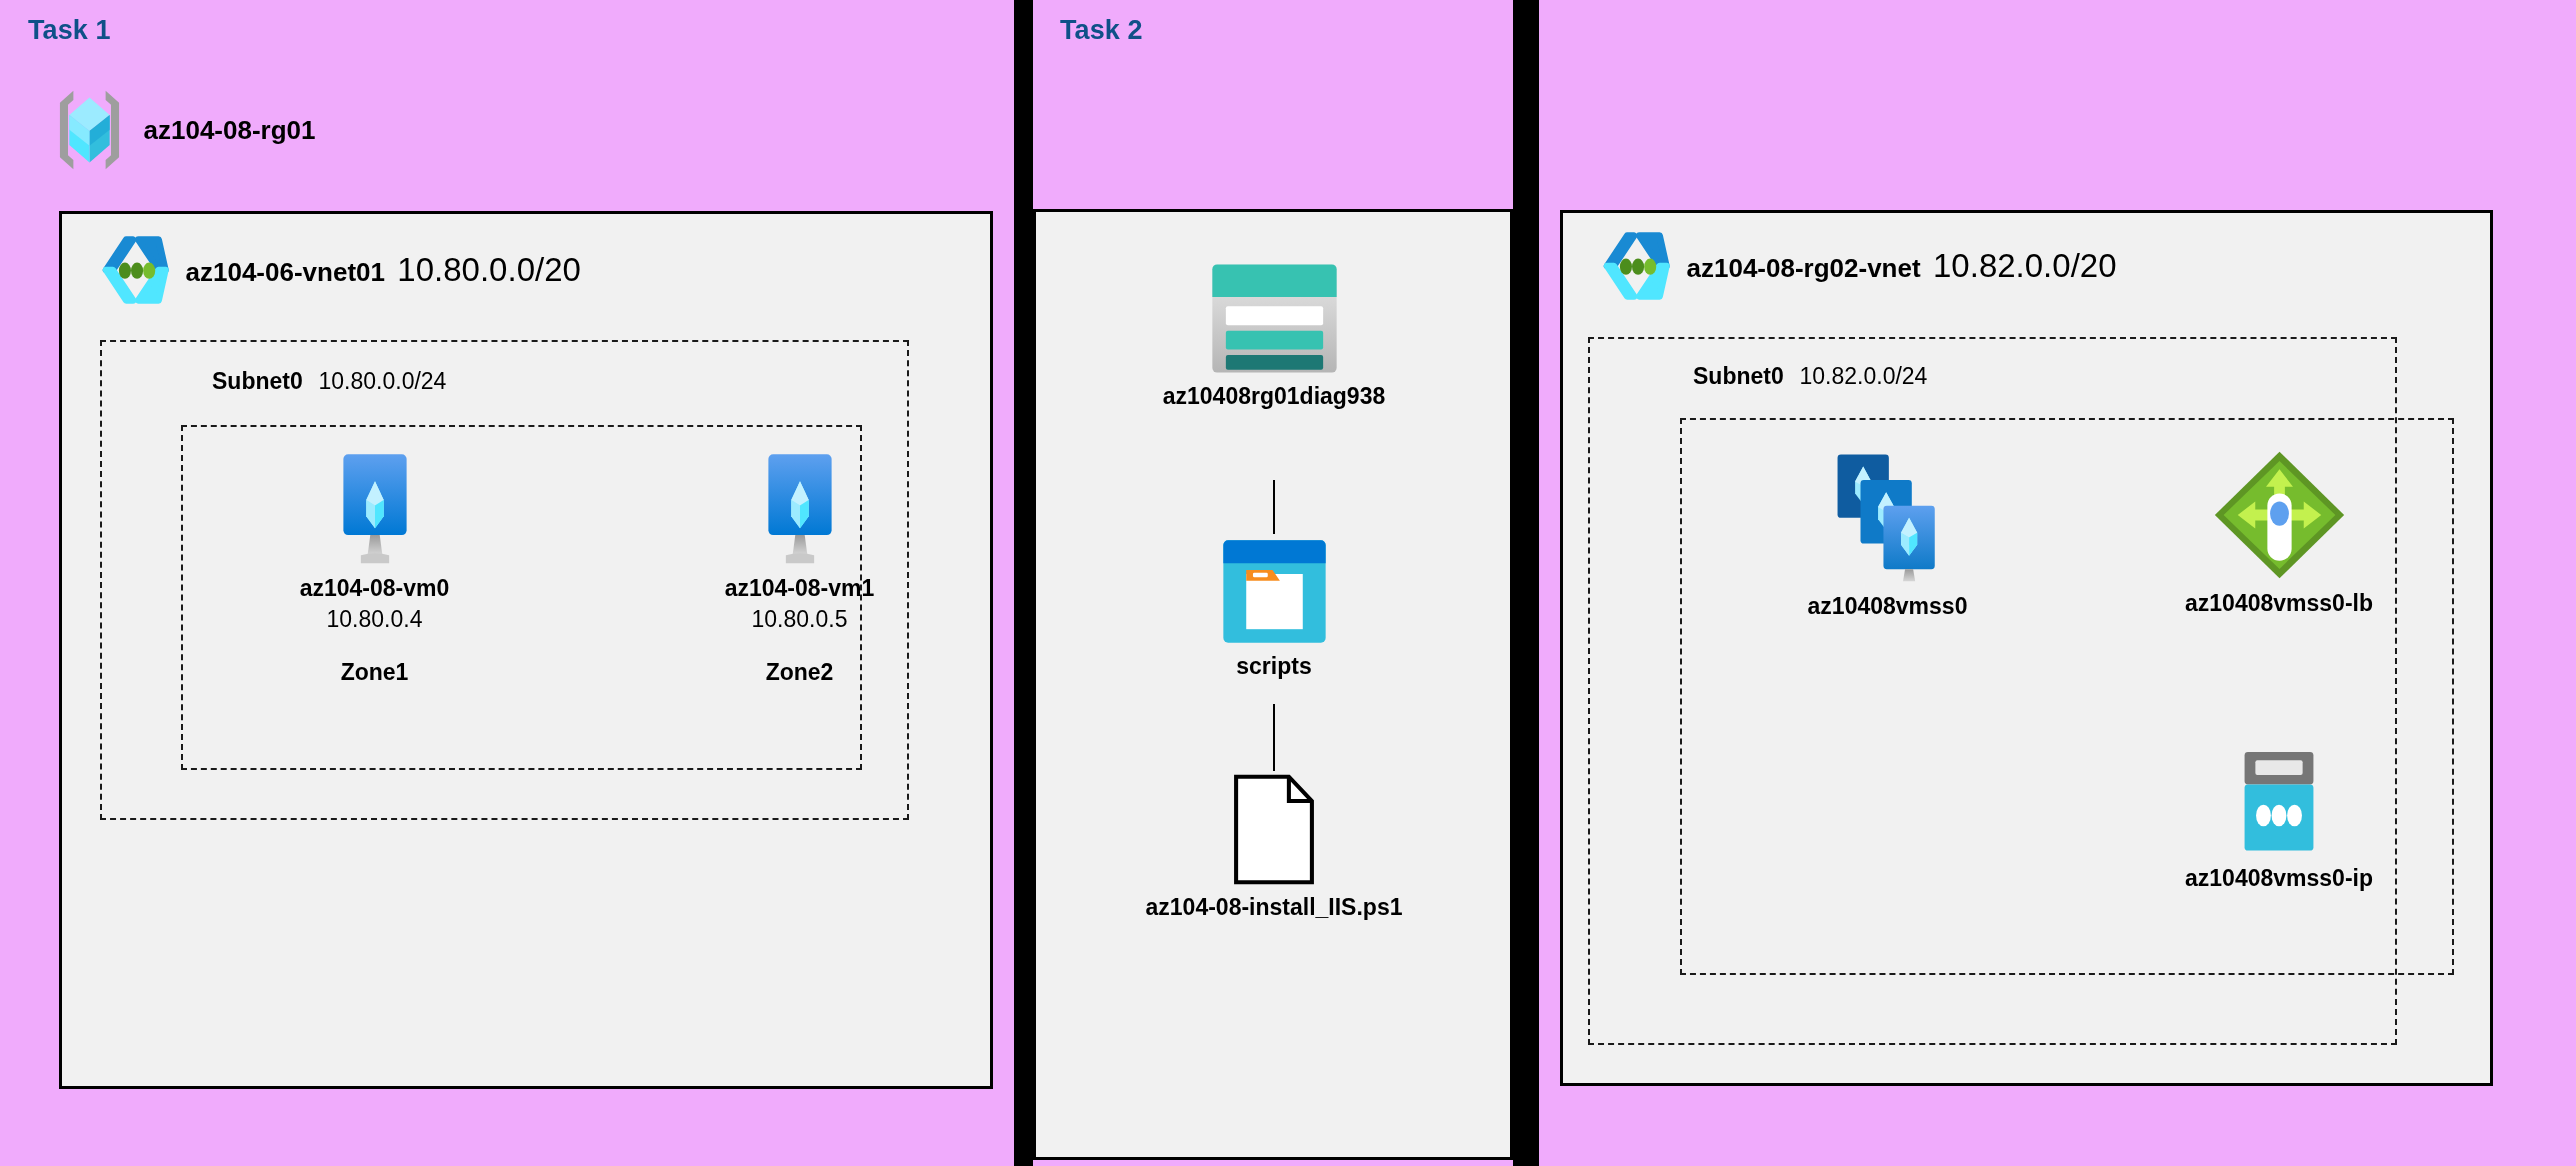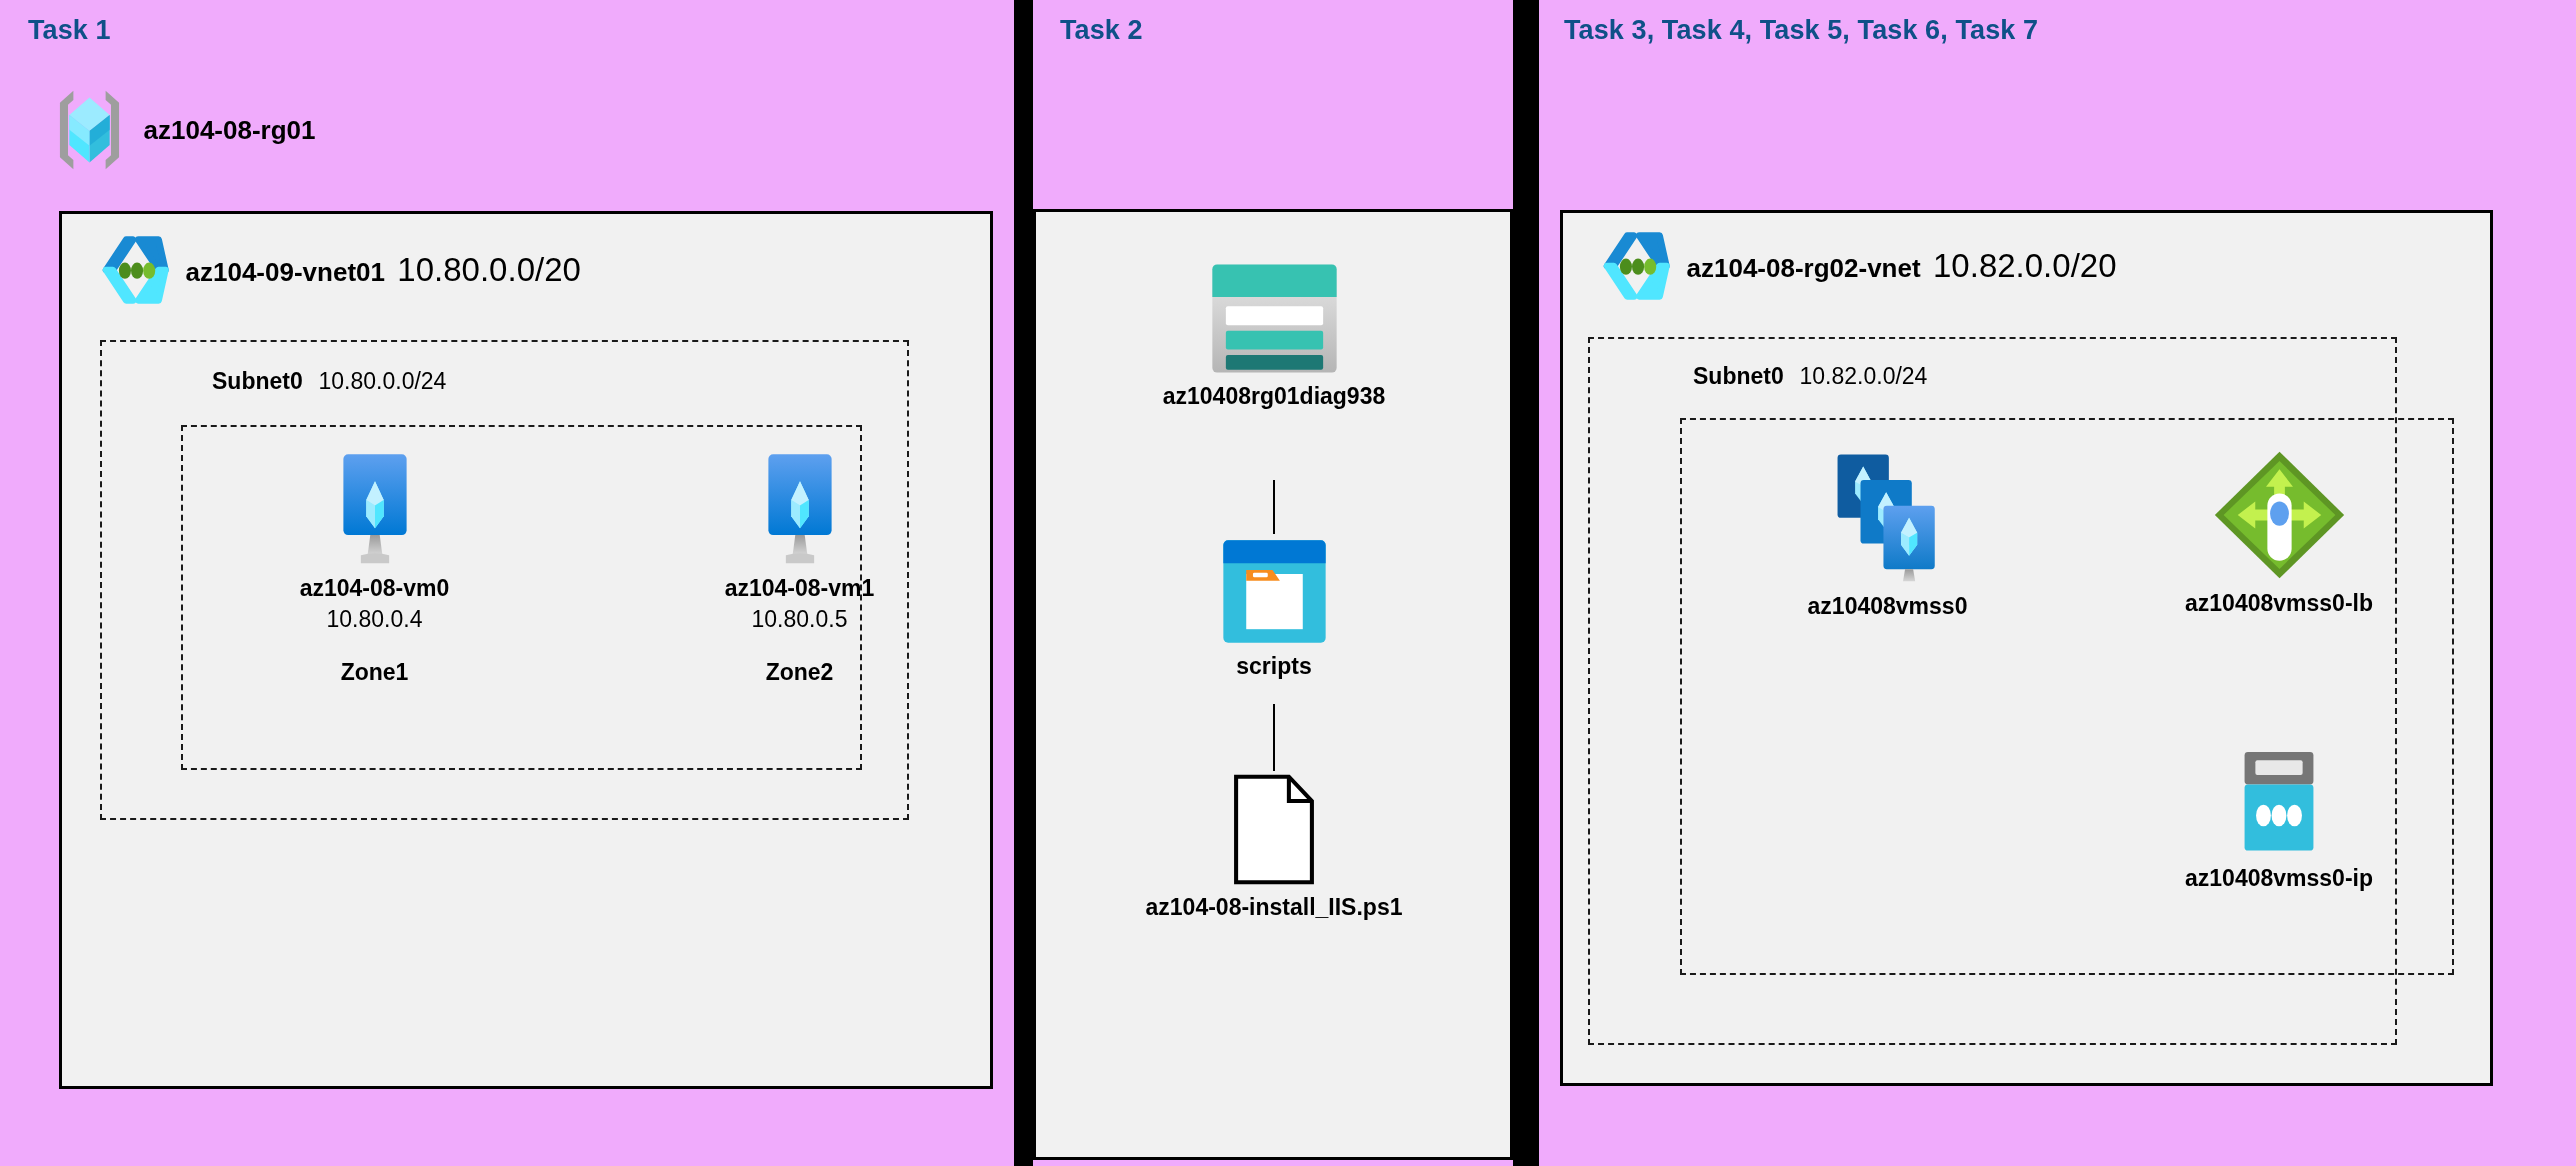--- a/index.html
+++ b/index.html
@@ -83,21 +83,21 @@
         <path d="M48 10 L18 55 L28 55 L58 10 Z" fill="#198ad3" stroke="#198ad3" stroke-width="10" stroke-linejoin="round"></path>
         <path d="M18 55 L48 100 L58 100 L28 55 Z" fill="#50e6ff" stroke="#50e6ff" stroke-width="10" stroke-linejoin="round"></path>
         <path d="M96 10 L66 10 L96 55 L106 55 Z" fill="#198ad3" stroke="#198ad3" stroke-width="10" stroke-linejoin="round"></path>
         <path d="M96 55 L66 100 L96 100 L106 55 Z" fill="#50e6ff" stroke="#50e6ff" stroke-width="10" stroke-linejoin="round"></path>
         <ellipse cx="46" cy="56" rx="9" ry="12" fill="#4c8d1c"></ellipse>
         <ellipse cx="64" cy="56" rx="9" ry="12" fill="#4c8d1c"></ellipse>
         <ellipse cx="82" cy="56" rx="9" ry="12" fill="#76bc2d"></ellipse>
       </svg>
     </span>
     <span>
-      <span class="vnet-name">az104-09-vnet01</span>
+      <span class="vnet-name">az104-06-vnet01</span>
       <span class="vnet-cidr" style="margin-left: 9.4px;">10.80.0.0/20</span>
     </span>
   </div>
 
   <div class="dashed-box" style="left:100px;top:340px;width:809px;height:480px;"></div>
 
   <div class="subnet-label" style="left:200px;top:368px;">
     <b>Subnet0</b>
     <span style="margin-left: 9.4px;">10.80.0.0/24</span>
   </div>
@@ -207,21 +207,20 @@
   <div class="node" style="left:1146px;top:774px;width:256px;">
     <span>
       <svg width="84" height="111" viewBox="0 0 124 164">
         <path d="M6 4 L84 4 L118 40 L118 160 L6 160 Z" fill="#ffffff" stroke="#000000" stroke-width="6" stroke-linejoin="miter"></path>
         <path d="M84 4 L84 40 L118 40" fill="none" stroke="#000000" stroke-width="6" stroke-linejoin="miter"></path>
       </svg>
     </span>
     <span class="node-name">az104-08-install_IIS.ps1</span>
   </div>
 
-  <div class="task-title" id="task-title-3">Task 3, Task 4, Task 5, Task 6, Task 7</div>
 
 
   <div class="solid-box" style="left:1560px;top:210px;width:933px;height:876px;"></div>
 
   <div class="vnet-row" style="left:1595px;top:229px;">
     <span>
       <svg width="74" height="74" viewBox="0 0 110 110">
         <path d="M48 10 L18 55 L28 55 L58 10 Z" fill="#198ad3" stroke="#198ad3" stroke-width="10" stroke-linejoin="round"></path>
         <path d="M18 55 L48 100 L58 100 L28 55 Z" fill="#50e6ff" stroke="#50e6ff" stroke-width="10" stroke-linejoin="round"></path>
         <path d="M96 10 L66 10 L96 55 L106 55 Z" fill="#198ad3" stroke="#198ad3" stroke-width="10" stroke-linejoin="round"></path>

